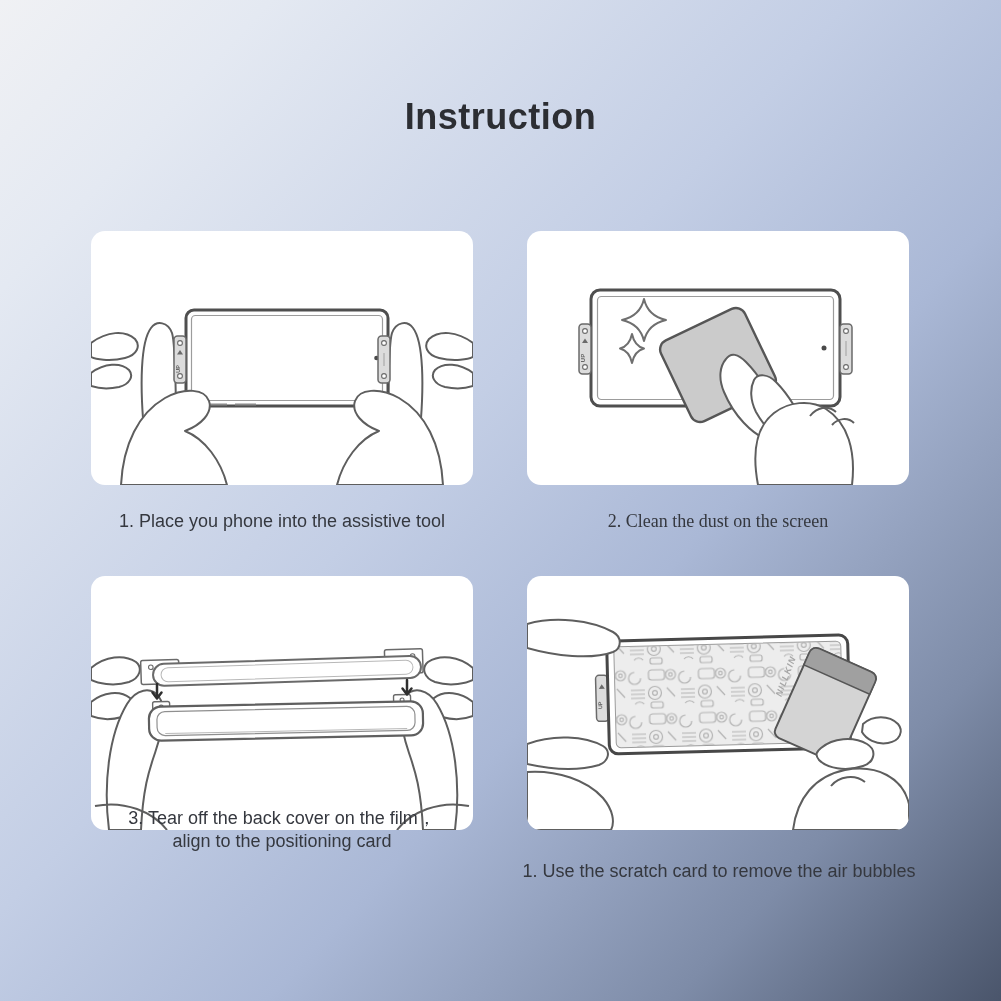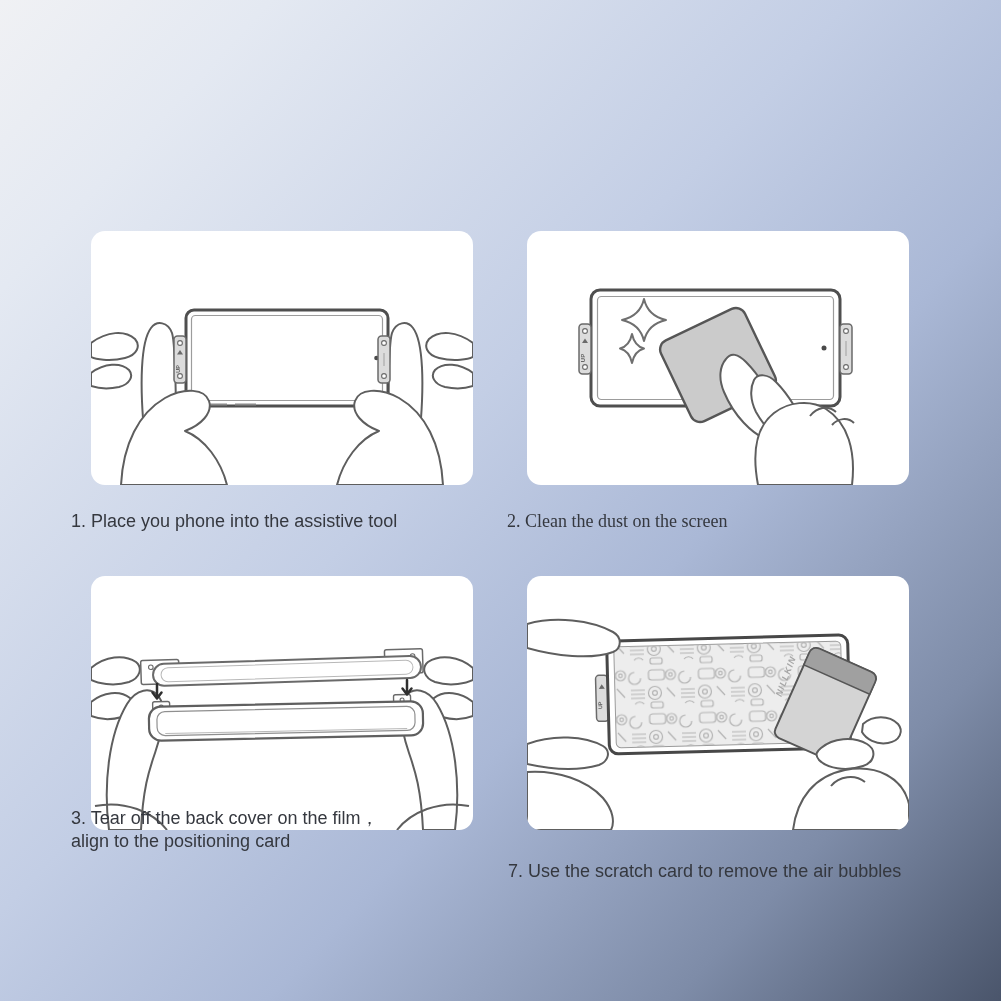--- a/index.html
+++ b/index.html
@@ -10,35 +10,36 @@
   }
   .page-title{
     position:absolute;top:96px;left:0;width:100%;margin:0;
     text-align:center;font-size:36px;font-weight:bold;color:#2c2e33;letter-spacing:0.5px;
   }
   .panel{
     position:absolute;width:382px;height:254px;background:#ffffff;border-radius:14px;overflow:hidden;
   }
   .panel svg{display:block;width:382px;height:254px;}
   .cap{
-    position:absolute;margin:0;
+    position:absolute;margin:0;text-align:center;
     font-size:18px;line-height:23px;color:#35383f;
   }
   #p1{left:91px;top:231px;} #p2{left:527px;top:231px;}
   #p3{left:91px;top:576px;} #p4{left:527px;top:576px;}
   #c1{left:71px;top:510px;width:422px;}
   #c2{left:507px;top:510px;width:422px;font-family:Liberation Serif, serif;}
   #c3{left:71px;top:807px;width:422px;}
   #c4{left:508px;top:860px;width:422px;}
 </style>
 </head>
 <body>
 
 <div class="stage">
 
+  <h1 class="page-title">Instruction</h1>
 
   <section class="panel" id="p1">
     <svg viewBox="0 0 382 254">
 
       <g fill="#ffffff" stroke="#5e5e5e" stroke-width="2" stroke-linejoin="round">
         <path d="M0 112 C16 100 34 99 44 108 C50 115 46 124 34 127 C18 131 4 128 0 126 Z"></path>
         <path d="M0 142 C13 132 30 131 38 139 C43 145 39 153 28 156 C14 159 3 156 0 155 Z"></path>
         <path d="M54 210 C48 152 50 110 60 97 C66 89 77 91 81 102 C85 114 84 155 86 210 Z"></path>
       </g>
       <g fill="#ffffff" stroke="#5e5e5e" stroke-width="2" stroke-linejoin="round">
@@ -198,15 +199,15 @@
         <path d="M294 172 C306 162 326 160 340 168 C350 174 348 186 336 190 C318 196 300 192 292 184 C288 179 289 176 294 172 Z"></path>
         <path d="M266 254 C270 222 288 200 318 194 C350 188 376 202 382 228 L382 254 Z"></path>
         <path d="M304 210 C312 200 328 198 338 206" fill="none"></path>
       </g>
     </svg>
   </section>
 
   <p class="cap" id="c1">1. Place you phone into the assistive tool</p>
   <p class="cap" id="c2">2. Clean the dust on the screen</p>
   <p class="cap" id="c3"><span>3. Tear off the back cover on the film，</span><br><span>align to the positioning card</span></p>
-  <p class="cap" id="c4">7. Use the scratch card to remove the air bubbles</p>
+  <p class="cap" id="c4">1. Use the scratch card to remove the air bubbles</p>
 
 </div>
 
 </body></html>

